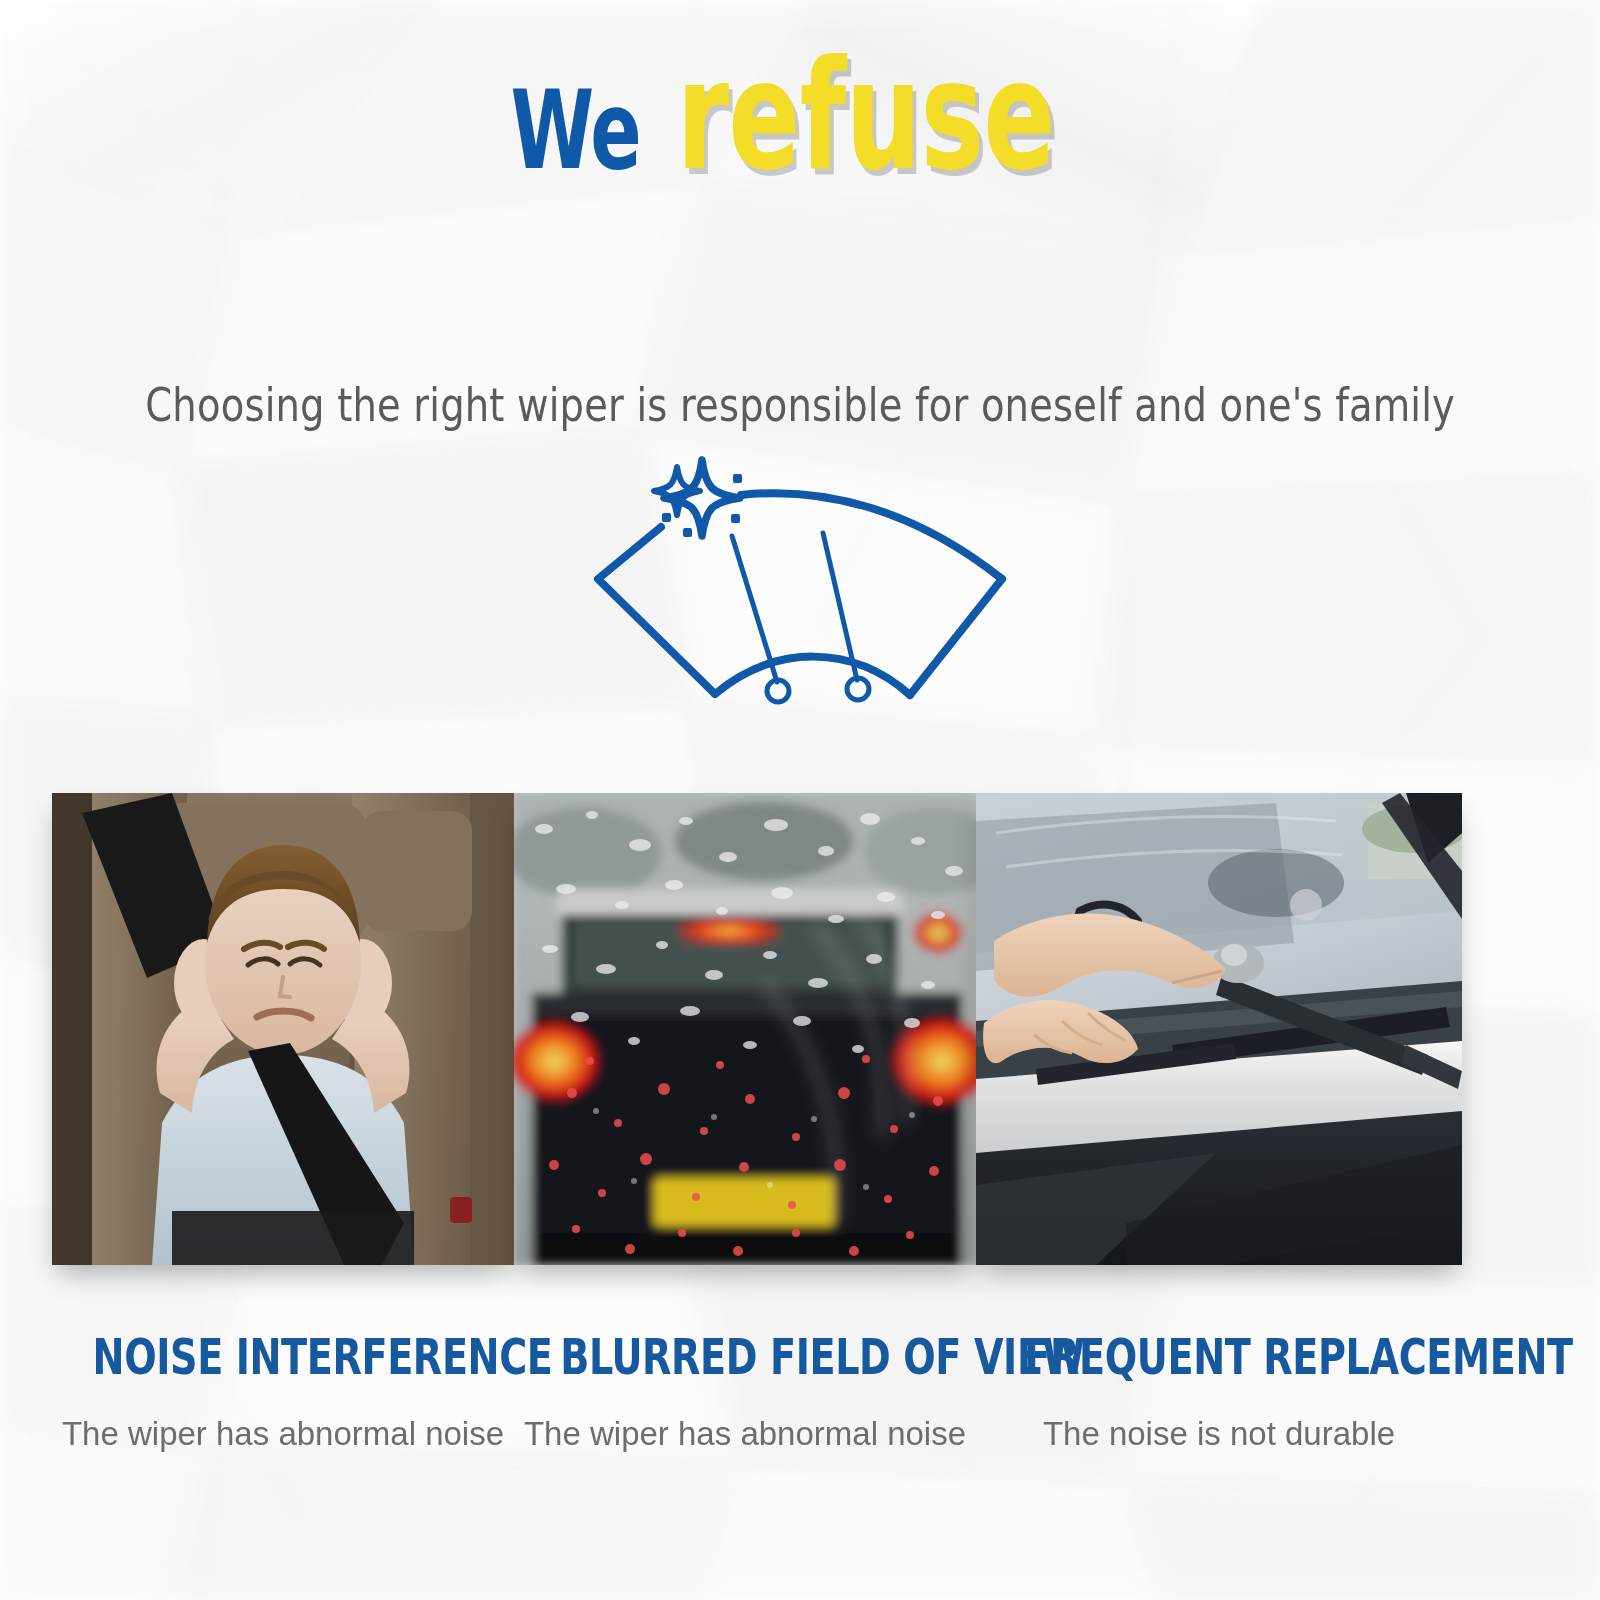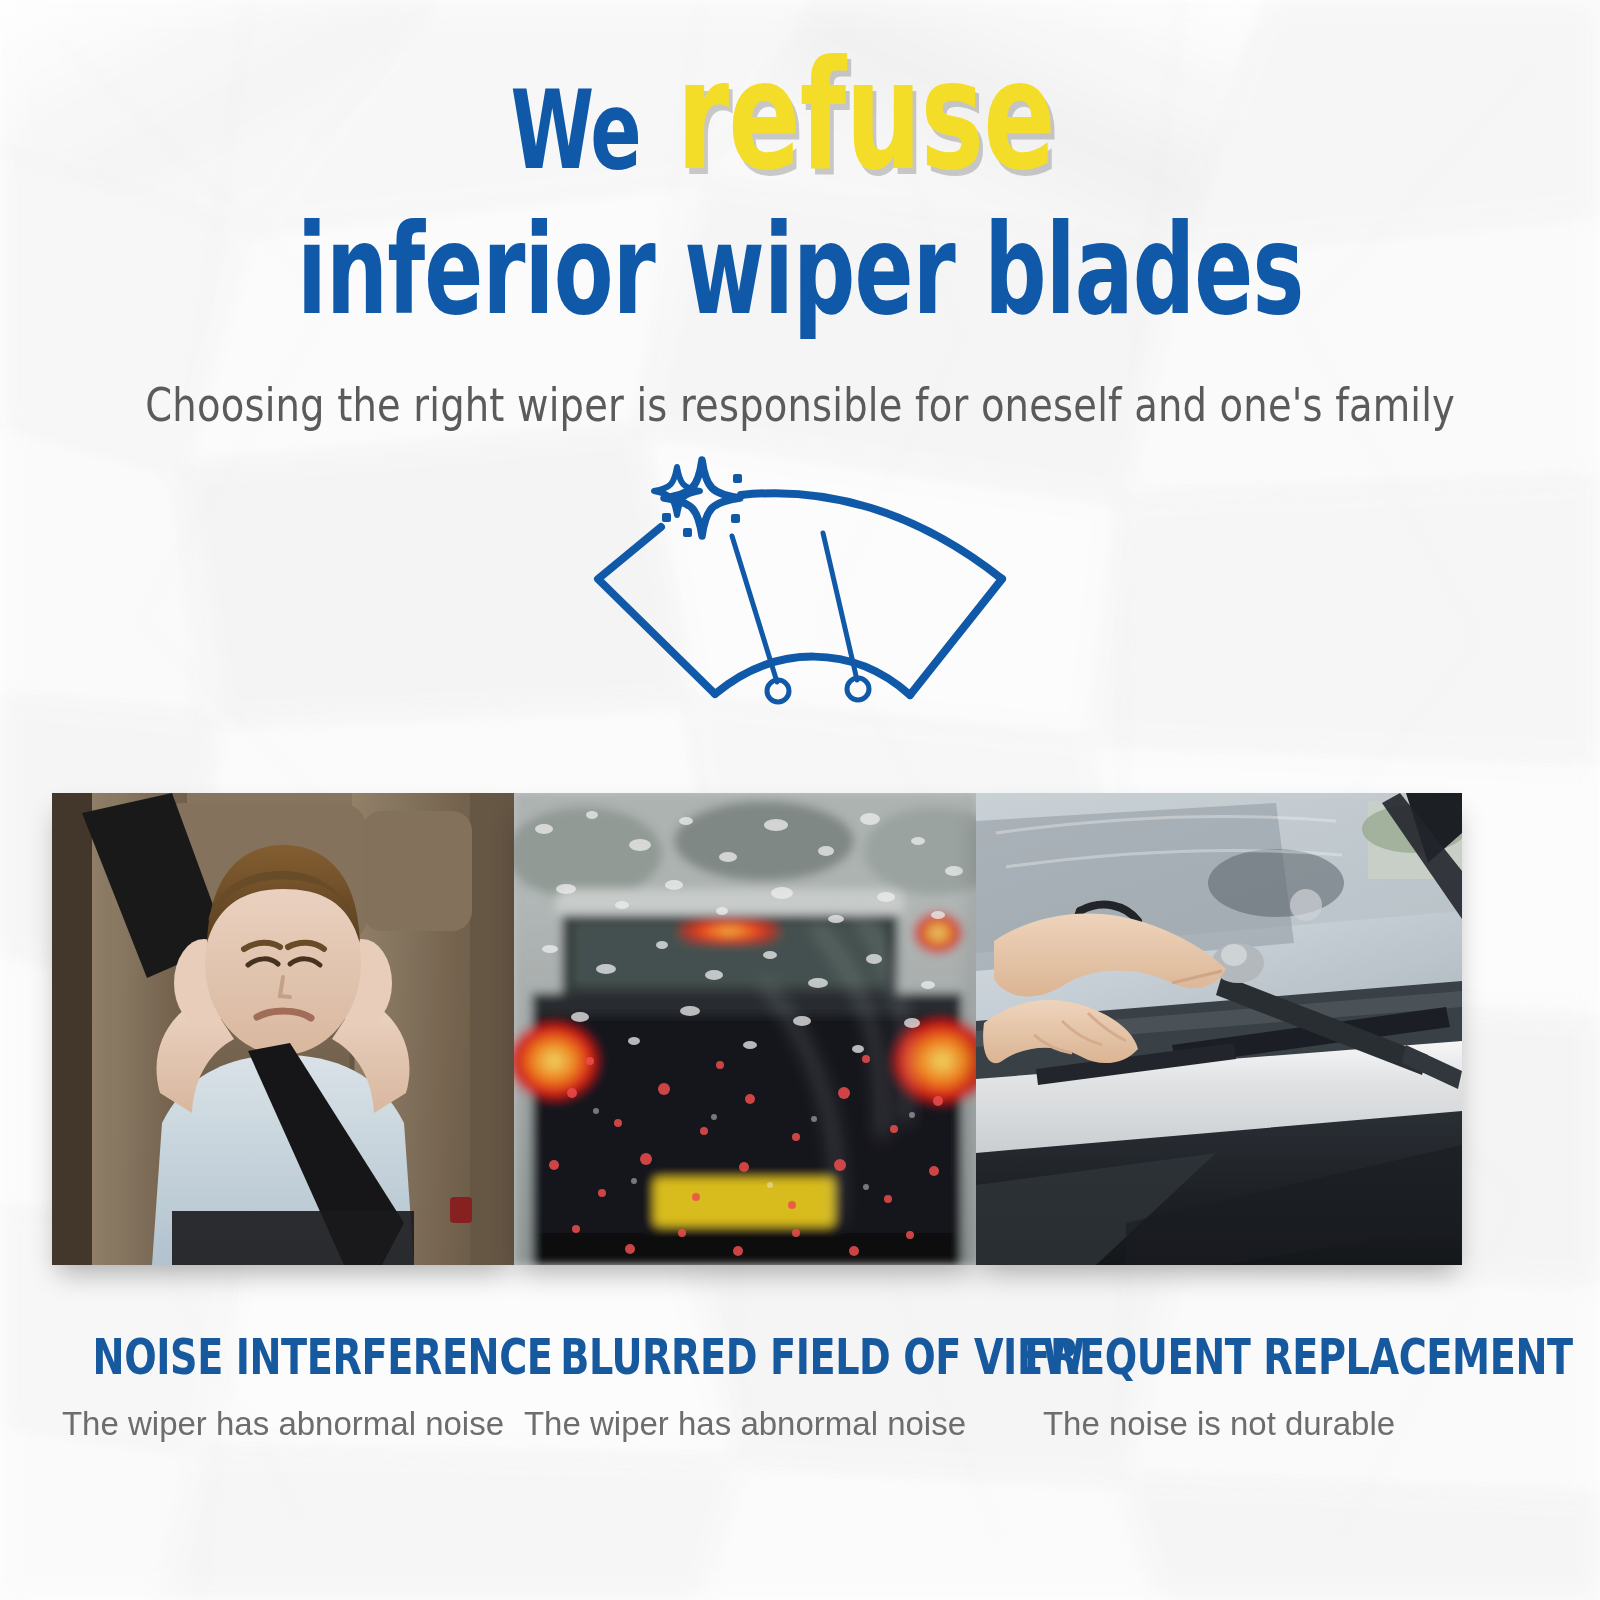--- a/index.html
+++ b/index.html
@@ -137,21 +137,21 @@
     color: #17599f;
     letter-spacing: -0.5px;
     white-space: nowrap;
   }
   .card-title span {
     display: inline-block;
     transform: scaleX(0.85);
   }
 
   .card-caption {
-    margin-top: 22px;
+    margin-top: 32px;
     text-align: center;
     font-family: "Liberation Sans", sans-serif;
     font-size: 33px;
     line-height: 38px;
     color: #6d6d6d;
     white-space: nowrap;
   }
 </style>
 </head>
 <body>
@@ -226,23 +226,20 @@
     </g>
   </svg>
 </div>
 
 <div id="page">
 
   <div class="headline" id="headline-line1">
     <span class="hl-word" id="hl-we">We</span><span class="hl-word" id="hl-refuse">refuse</span>
   </div>
 
-  <div class="headline" id="headline-line2">
-    <span class="hl-word" id="hl-line2-text">inferior wiper blades</span>
-  </div>
 
   <div id="subtitle">
     <span>Choosing the right wiper is responsible for oneself and one's family</span>
   </div>
 
   <div id="wiper-icon">
     <svg viewBox="0 0 470 260" xmlns="http://www.w3.org/2000/svg">
       <g fill="none" stroke="#1059a8" stroke-width="8" stroke-linecap="round" stroke-linejoin="round">
 
         <path d="M96,79 L33,131 L150,246"></path>

